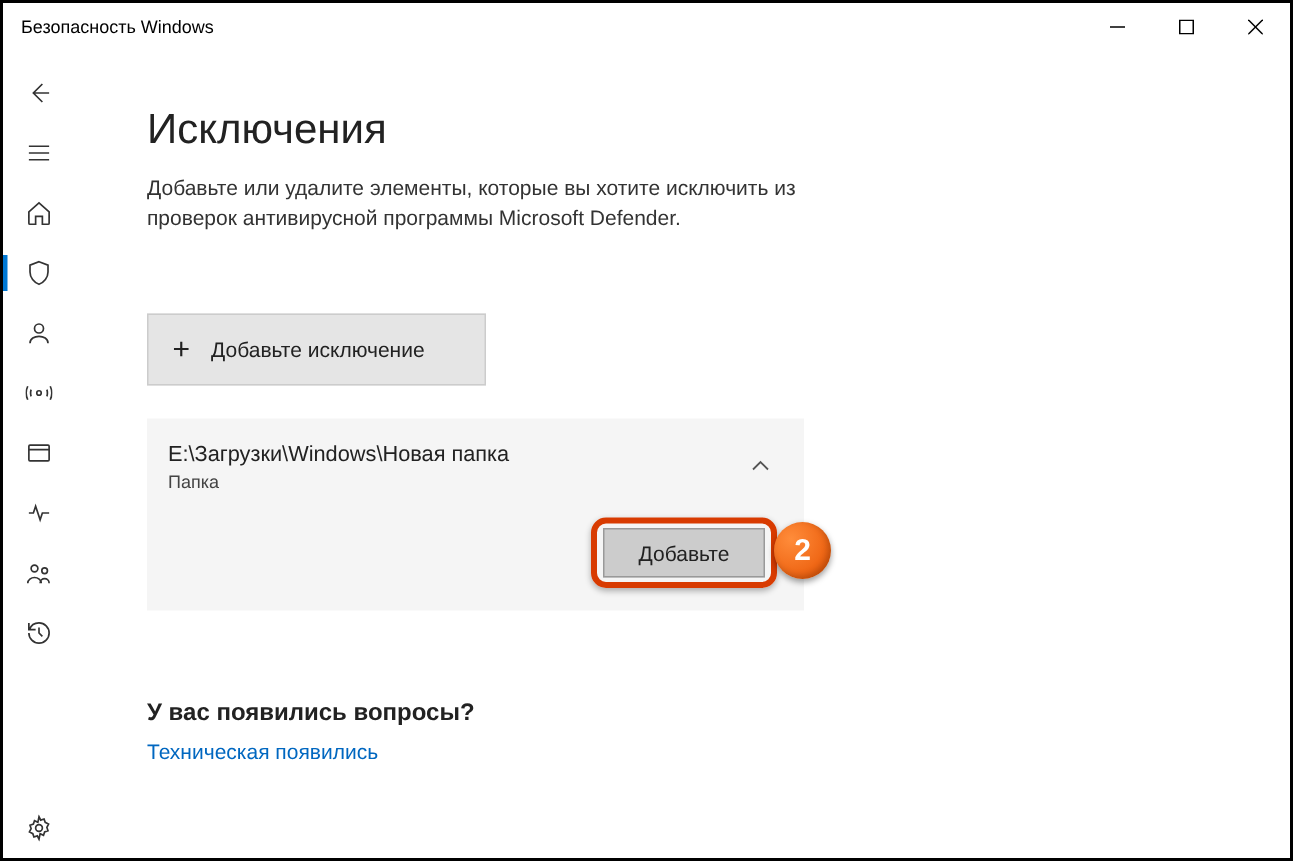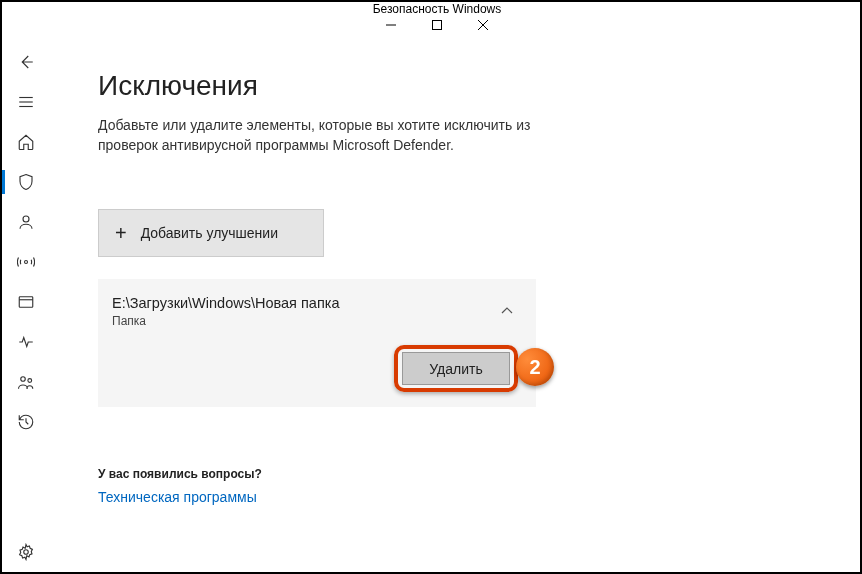--- a/index.html
+++ b/index.html
@@ -13,21 +13,20 @@
       position: relative;
     }
     .titlebar {
       height: 32px;
       display: flex;
       align-items: center;
       justify-content: space-between;
       padding-left: 12px;
       font-size: 12px;
       color: #000;
-      flex-direction: column;
     }
     .titlebar .title { font-weight: 400; }
     .win-controls { display: flex; height: 100%; }
     .win-btn {
       width: 46px;
       display: flex;
       align-items: center;
       justify-content: center;
       cursor: pointer;
     }
@@ -164,21 +163,21 @@
       justify-content: center;
       color: #fff;
       font-weight: 700;
       font-size: 20px;
       box-shadow: 0 2px 4px rgba(0,0,0,0.4), inset -2px -2px 4px rgba(0,0,0,0.2);
     }
     .questions {
       margin-top: 60px;
     }
     .q-title {
-      font-size: 12px;
+      font-size: 16px;
       font-weight: 600;
       color: #222;
       margin-bottom: 8px;
     }
     .link {
       font-size: 14px;
       color: #0067c0;
       cursor: pointer;
     }
     .help-title {
@@ -281,39 +280,39 @@
         </svg>
     </div>
   </div>
 
   <div class="content">
     <h1>Исключения</h1>
     <p class="desc">Добавьте или удалите элементы, которые вы хотите исключить из проверок антивирусной программы Microsoft Defender.</p>
 
     <button class="add-btn">
       <span class="plus">+</span>
-      <span>Добавить улучшении</span>
+      <span>Добавьте исключение</span>
     </button>
 
     <div class="exclusion-item">
       <div class="exc-path">E:\Загрузки\Windows\Новая папка</div>
       <div class="exc-type">Папка</div>
       <div class="chev">
         <svg viewBox="0 0 14 14" fill="none" stroke="#555" stroke-width="1.2">
             <path d="M2 10l5-5 5 5"></path>
           </svg>
       </div>
       <div class="delete-row">
         <div class="delete-btn-wrap">
-          <button class="delete-btn">Удалить</button>
+          <button class="delete-btn">Добавьте</button>
           <div class="red-ring"></div>
           <div class="badge">2</div>
         </div>
       </div>
     </div>
 
     <div class="questions">
       <div class="q-title">У вас появились вопросы?</div>
-      <div class="link">Техническая программы</div>
+      <div class="link">Техническая появились</div>
     </div>
 
   </div>
 </div>
 
 </body></html>

